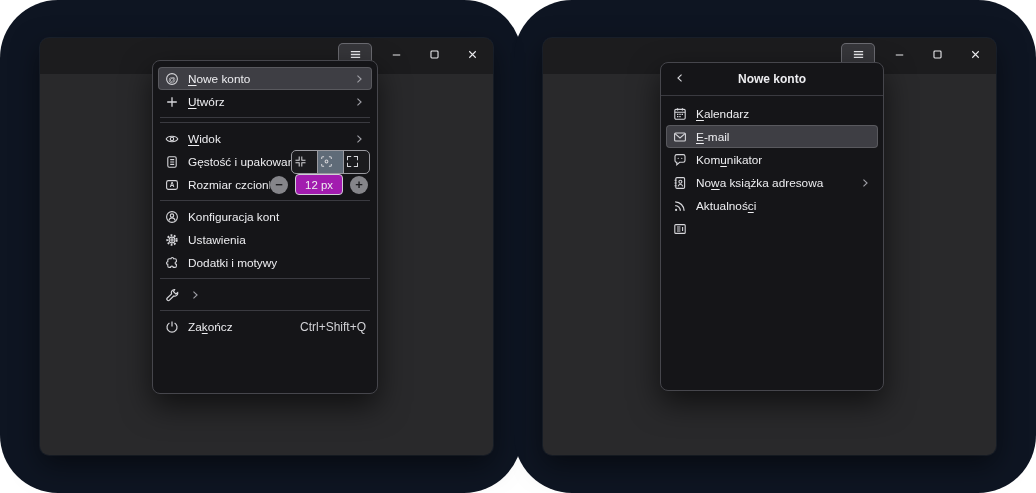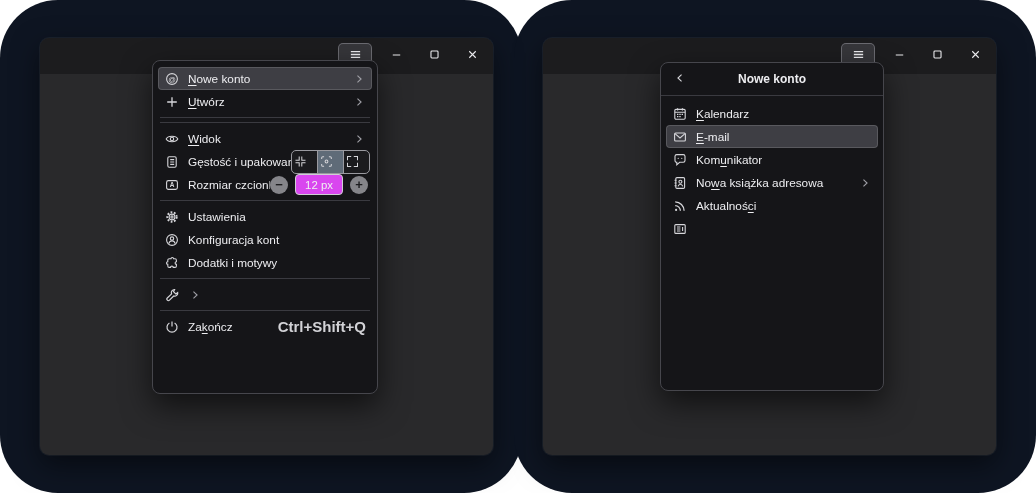--- a/index.html
+++ b/index.html
@@ -47,36 +47,36 @@
     white-space:nowrap;
   }
   .menu-row.highlighted{background:#3e3e44;box-shadow:inset 0 0 0 1px rgba(255,255,255,0.14);}
   .menu-row.has-control{padding-right:2px;}
   .mi-icon{width:16px;height:16px;margin-right:8px;display:flex;align-items:center;justify-content:center;color:#d6d6da;flex:0 0 auto;}
   .mi-icon svg{width:14px;height:14px;}
   .mi-label{flex:1;overflow:hidden;text-overflow:clip;}
   .mi-label u{text-decoration:underline;text-underline-offset:2px;text-decoration-thickness:1px;}
   .mi-chevron{width:14px;height:14px;color:#9f9fa6;display:flex;align-items:center;justify-content:center;flex:0 0 auto;}
   .mi-chevron svg{width:12px;height:12px;}
-  .mi-shortcut{color:#d2d2d6;font-size:15px;font-weight:bold;}
+  .mi-shortcut{color:#d2d2d6;font-size:12px;}
   .menu-sep{height:1px;background:#3a3a40;margin:4px 2px;}
 
   .density-group{display:flex;border:1px solid #9a9aa0;border-radius:5px;overflow:hidden;flex:0 0 auto;background:#1b1b1e;}
   .density-btn{width:25px;height:22px;display:flex;align-items:center;justify-content:center;color:#e4e4e8;}
   .density-btn + .density-btn{border-left:1px solid #9a9aa0;}
   .density-btn.selected{background:#5f6b78;}
   .density-btn svg{width:13px;height:13px;}
 
   .fontsize-group{display:flex;align-items:center;gap:7px;flex:0 0 auto;margin-right:2px;}
   .fs-circle{
     width:18px;height:18px;border-radius:50%;background:#85858a;color:#1d1d20;
     display:flex;align-items:center;justify-content:center;font-size:13px;font-weight:bold;line-height:1;
   }
   .fs-value{
-    min-width:40px;height:19px;border:1px solid #cfcfd4;border-radius:4px;background:#d946ef;
+    min-width:40px;height:19px;border:1px solid #cfcfd4;border-radius:4px;background:#a21caf;
     color:#f0f0f2;display:flex;align-items:center;justify-content:center;font-size:11.4px;padding:0 3px;
   }
 
   .menu-header{position:relative;height:24px;display:flex;align-items:center;justify-content:center;font-weight:bold;font-size:12px;}
   .menu-back{position:absolute;left:6px;top:4px;width:16px;height:16px;color:#d6d6da;display:flex;align-items:center;justify-content:center;}
   .menu-back svg{width:12px;height:12px;}
   .menu-header-sep{height:1px;background:#3a3a40;margin:4px -5px 6px;}
 </style>
 </head>
 <body>
@@ -221,37 +221,37 @@
       <span class="mi-label">Rozmiar czcionki</span>
       <span class="fontsize-group">
         <span class="fs-circle">−</span>
         <span class="fs-value">12 px</span>
         <span class="fs-circle">+</span>
       </span>
     </div>
     <div class="menu-sep"></div>
     <div class="menu-row">
       <span class="mi-icon">
+        <svg viewBox="0 0 14 14" fill="none" stroke="currentColor" stroke-width="1.1">
+          <circle cx="7" cy="7" r="5.4"></circle>
+          <circle cx="7" cy="5.6" r="1.7"></circle>
+          <path d="M3.8 10.6c.6-2 1.8-2.7 3.2-2.7s2.6.7 3.2 2.7"></path>
+        </svg>
+      </span>
+      <span class="mi-label">Konfiguracja kont</span>
+    </div>
+    <div class="menu-row">
+      <span class="mi-icon">
         <svg viewBox="0 0 14 14" fill="none" stroke="currentColor">
           <circle cx="7" cy="7" r="4.7" stroke-width="1.9" stroke-dasharray="1.8 1.55"></circle>
           <circle cx="7" cy="7" r="2.9" stroke-width="1.1"></circle>
           <circle cx="7" cy="7" r="1.1" stroke-width="1.1"></circle>
         </svg>
       </span>
       <span class="mi-label">Ustawienia</span>
-    </div>
-    <div class="menu-row">
-      <span class="mi-icon">
-        <svg viewBox="0 0 14 14" fill="none" stroke="currentColor" stroke-width="1.1">
-          <circle cx="7" cy="7" r="5.4"></circle>
-          <circle cx="7" cy="5.6" r="1.7"></circle>
-          <path d="M3.8 10.6c.6-2 1.8-2.7 3.2-2.7s2.6.7 3.2 2.7"></path>
-        </svg>
-      </span>
-      <span class="mi-label">Konfiguracja kont</span>
     </div>
     <div class="menu-row">
       <span class="mi-icon">
         <svg viewBox="0 0 14 14" fill="none" stroke="currentColor" stroke-width="1.1">
           <path d="M5 2.8h1a1.3 1.3 0 1 1 2.6 0H10A1.4 1.4 0 0 1 11.4 4.2v1.6a1.3 1.3 0 1 0 0 2.6V10a1.4 1.4 0 0 1-1.4 1.4H8.2a1.3 1.3 0 1 0-2.6 0H4.2A1.4 1.4 0 0 1 2.8 10V8.4a1.3 1.3 0 1 1 0-2.6V4.2A1.4 1.4 0 0 1 4.2 2.8z"></path>
         </svg>
       </span>
       <span class="mi-label">Dodatki i motywy</span>
     </div>
     <div class="menu-sep"></div>

